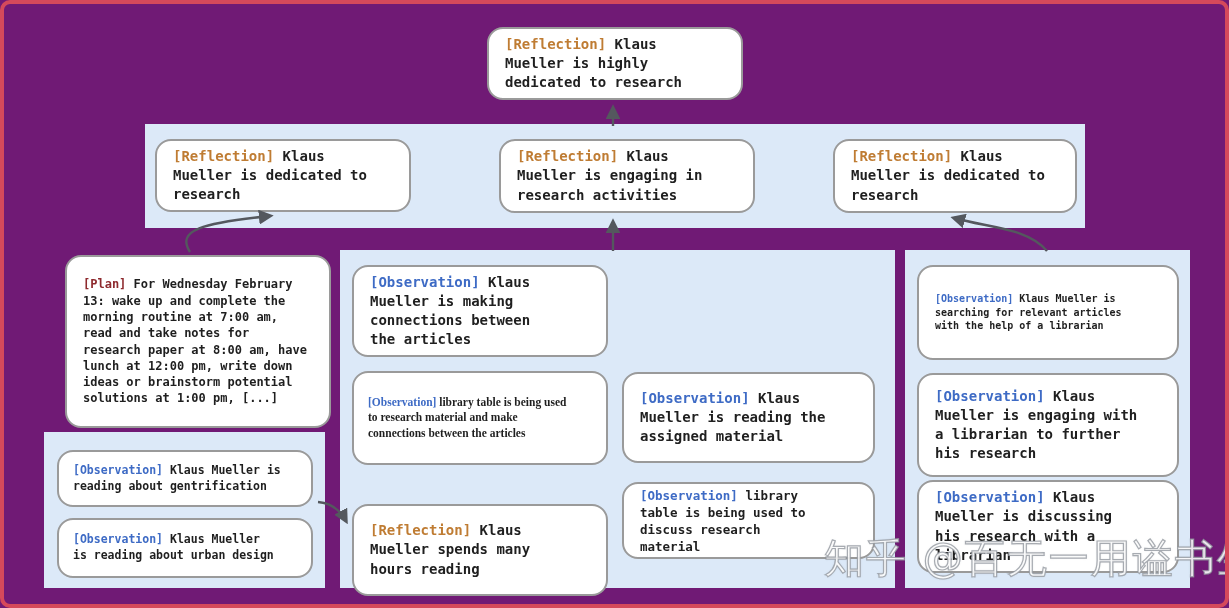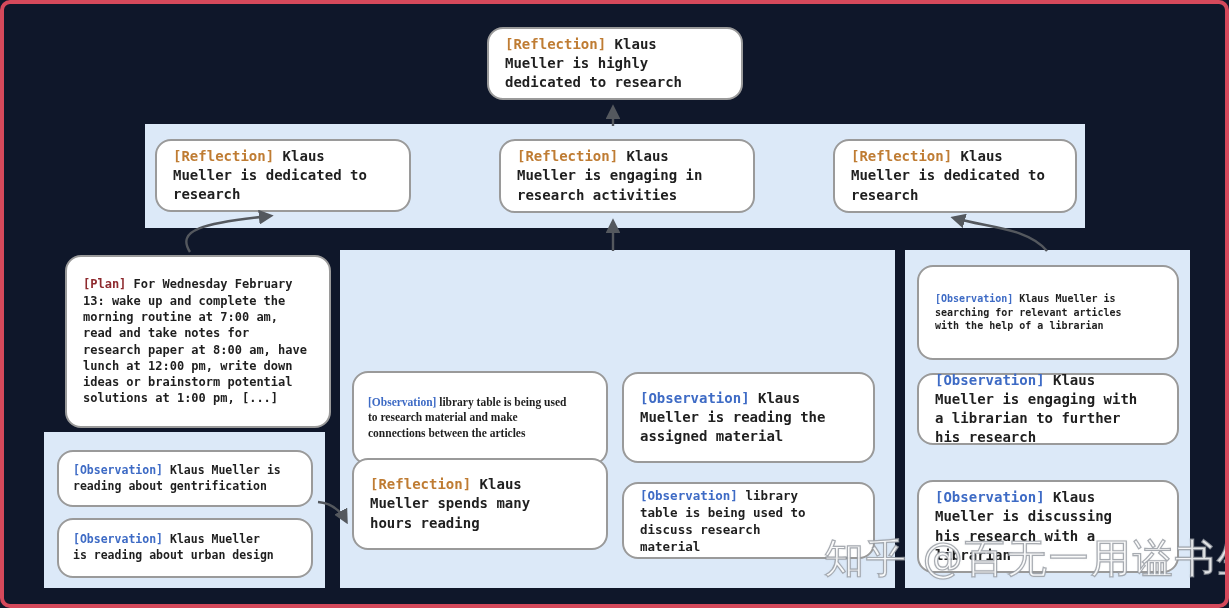--- a/index.html
+++ b/index.html
@@ -1,16 +1,16 @@
 <!DOCTYPE html>
 <html style="--frame-border: #d5495b; --band-bg: #dce9f8; --box-border: #9a9a9a; --text-color: #1f1f1f; --reflection-label: #bf7c33; --observation-label: #3e6bc5; --plan-label: #8e2a2e; --arrow-color: #54585e;"><head>
 <meta charset="utf-8">
 <style>
   html,body{margin:0;padding:0;background:#ffffff;}
-  .stage{position:relative;width:1229px;height:608px;background:#0f172a;overflow:hidden;}
+  .stage{position:relative;width:1229px;height:608px;background:#701a75;overflow:hidden;}
   .frame{position:absolute;inset:0;border:4px solid var(--frame-border,#d5495b);border-radius:10px;pointer-events:none;z-index:6;box-sizing:border-box;}
   .band{position:absolute;background:var(--band-bg,#dce9f8);z-index:0;}
   .node{
     position:absolute;z-index:1;background:#ffffff;
     border:2.5px solid var(--box-border,#9a9a9a);border-radius:16px;
     display:flex;align-items:center;box-sizing:border-box;
     padding:8px 16px;
     font-family:"DejaVu Sans Mono","Liberation Mono",monospace;
     font-weight:700;line-height:1.36;color:var(--text-color,#1f1f1f);
   }
@@ -63,38 +63,41 @@
     <div class="txt"><span class="tag t-plan">[Plan]</span> <span class="body">For Wednesday February 13: wake up and complete the morning routine at 7:00 am, read and take notes for research paper at 8:00 am, have lunch at 12:00 pm, write down ideas or brainstorm potential solutions at 1:00 pm, [...]</span></div>
   </div>
 
   <div class="node f115" style="left:57px;top:450px;width:256px;height:57px;padding-right:20px;">
     <div class="txt"><span class="tag t-obs">[Observation]</span> <span class="body">Klaus Mueller is reading about gentrification</span></div>
   </div>
   <div class="node f115" style="left:57px;top:518px;width:256px;height:60px;padding-right:34px;">
     <div class="txt"><span class="tag t-obs">[Observation]</span> <span class="body">Klaus Mueller is reading about urban design</span></div>
   </div>
 
+  <div class="node f14" style="left:352px;top:265px;width:256px;height:92px;padding-right:55px;">
+    <div class="txt"><span class="tag t-obs">[Observation]</span> <span class="body">Klaus Mueller is making connections between the articles</span></div>
+  </div>
   <div class="node f115" style="left:352px;top:371px;width:256px;height:94px;padding-right:34px;font-family:Liberation Serif, serif;">
     <div class="txt"><span class="tag t-obs">[Observation]</span> <span class="body">library table is being used to research material and make connections between the articles</span></div>
   </div>
-  <div class="node f14" style="left:352px;top:458px;width:256px;height:92px;padding-right:45px;">
+  <div class="node f14" style="left:352px;top:504px;width:256px;height:92px;padding-right:45px;">
     <div class="txt"><span class="tag t-refl">[Reflection]</span> <span class="body">Klaus Mueller spends many hours reading</span></div>
   </div>
 
   <div class="node f14" style="left:622px;top:372px;width:253px;height:91px;padding-right:37px;">
     <div class="txt"><span class="tag t-obs">[Observation]</span> <span class="body">Klaus Mueller is reading the assigned material</span></div>
   </div>
   <div class="node f125" style="left:622px;top:482px;width:253px;height:77px;padding-right:62px;">
     <div class="txt"><span class="tag t-obs">[Observation]</span> <span class="body">library table is being used to discuss research material</span></div>
   </div>
 
   <div class="node f13" style="left:917px;top:265px;width:262px;height:95px;padding-right:50px;">
     <div class="txt"><span class="tag t-obs">[Observation]</span> <span class="body">Klaus Mueller is searching for relevant articles with the help of a librarian</span></div>
   </div>
-  <div class="node f14" style="left:917px;top:373px;width:262px;height:72px;padding-right:36px;">
+  <div class="node f14" style="left:917px;top:373px;width:262px;height:104px;padding-right:36px;">
     <div class="txt"><span class="tag t-obs">[Observation]</span> <span class="body">Klaus Mueller is engaging with a librarian to further his research</span></div>
   </div>
   <div class="node f14" style="left:917px;top:480px;width:262px;height:93px;padding-right:51px;">
     <div class="txt"><span class="tag t-obs">[Observation]</span> <span class="body">Klaus Mueller is discussing his research with a librarian</span></div>
   </div>
 
   <svg class="overlay" width="1229" height="608" viewBox="0 0 1229 608">
     <defs>
       <marker id="ah" viewBox="0 0 10 10" refX="7.5" refY="5" markerWidth="6.2" markerHeight="6.2" orient="auto-start-reverse">
         <path d="M 0 0 L 10 5 L 0 10 z"></path>

